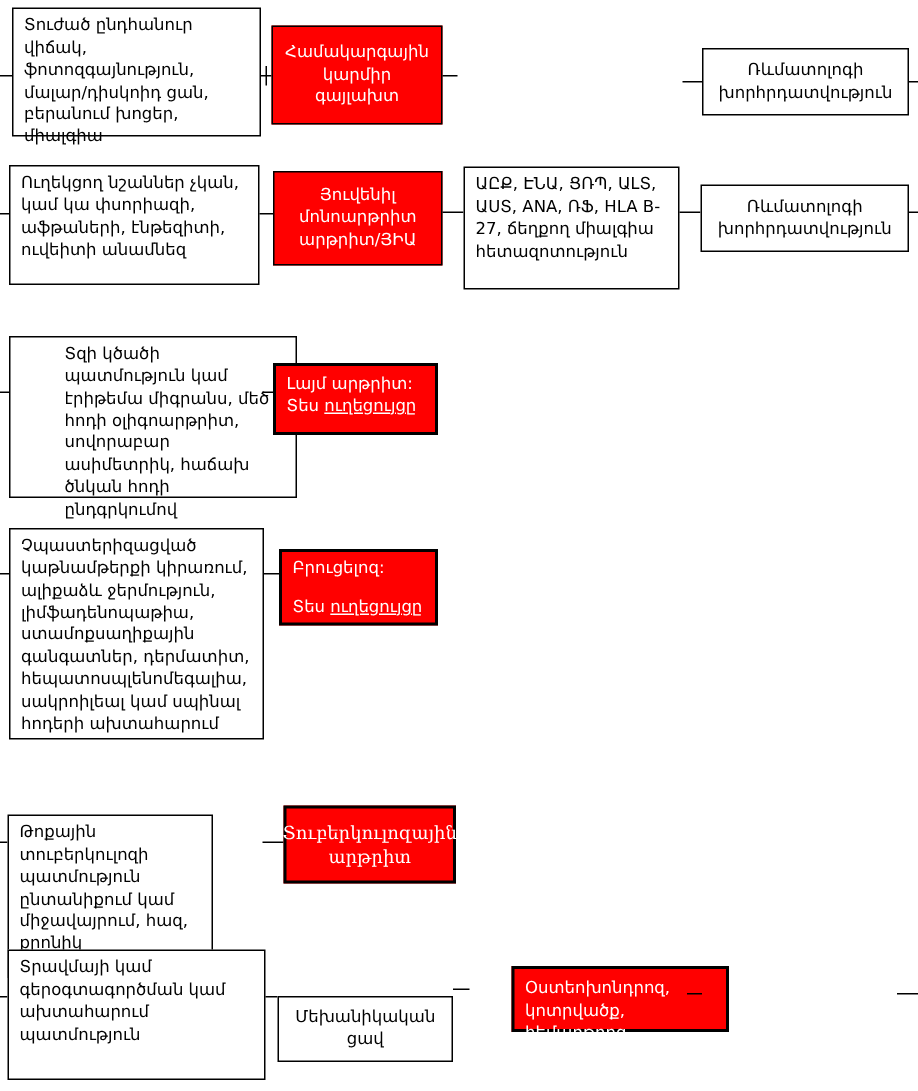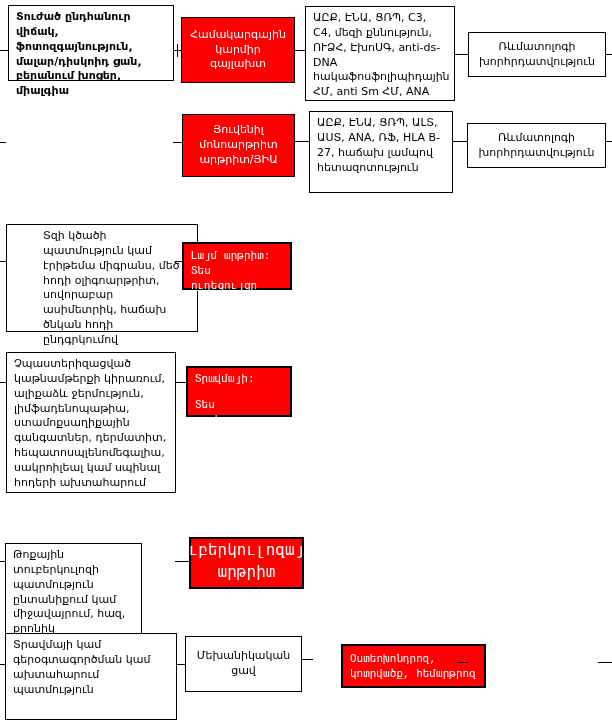--- a/index.html
+++ b/index.html
@@ -2,59 +2,59 @@
 <html><head>
 <meta charset="utf-8">
 <style>
   html,body{margin:0;padding:0;background:#fff;}
   .canvas{position:relative;width:612px;height:727px;background:#ffffff;
           font-family:"DejaVu Sans",sans-serif;color:#000;overflow:hidden;}
   .box{position:absolute;border:1px solid #000;background:#fff;font-size:11px;
        line-height:1.35;box-sizing:border-box;padding:4px 7px;}
   .center{display:flex;align-items:center;justify-content:center;text-align:center;}
   .red{background:#ff0000;color:#fff;border-width:1px;}
-  .red.thick{border-width:2px;font-family:Liberation Mono, monospace;}
+  .red.thick{border-width:2px;}
   .hline{position:absolute;height:1px;background:#000;}
   .vline{position:absolute;width:1px;background:#000;}
   .serif{font-family:"DejaVu Serif",serif;}
   .link{text-decoration:underline;}
   .gap-top{display:block;margin-top:11px;}
 </style>
 </head>
 <body>
 
 <div class="canvas">
 
   <div class="hline" style="left:0;top:50px;width:8px;"></div>
-  <div class="box" style="left:8px;top:5px;width:166px;height:76px;font-weight:bold;">
+  <div class="box" style="left:8px;top:5px;width:166px;height:86px;">
     <span>Տուժած ընդհանուր վիճակ, ֆոտոզգայնություն, մալար/դիսկոիդ ցան, բերանում խոցեր, միալգիա</span>
   </div>
   <div class="hline" style="left:174px;top:50px;width:7px;"></div>
   <div class="vline" style="left:177px;top:44px;height:13px;"></div>
   <div class="box red center" style="left:181px;top:17px;width:114px;height:66px;">
     <span>Համակարգային կարմիր գայլախտ</span>
   </div>
   <div class="hline" style="left:295px;top:50px;width:10px;"></div>
-  <div class="box" style="left:305px;top:6px;width:150px;height:95px;">
-    <span>ԱԸՔ, ԷՆԱ, ՑՌՊ, C3, C4, մեզի քննություն, ՈՒՁՀ, ԷխոՍԳ, anti-ds- DNA հակաֆոսֆոլիպիդային ՀՄ, anti Sm ՀՄ, ANA</span>
-  </div>
   <div class="hline" style="left:455px;top:54px;width:13px;"></div>
   <div class="box center" style="left:468px;top:32px;width:138px;height:45px;">
     <span>Ռևմատոլոգի խորհրդատվություն</span>
   </div>
   <div class="hline" style="left:606px;top:54px;width:6px;"></div>
 
   <div class="hline" style="left:0;top:142px;width:6px;"></div>
+  <div class="box" style="left:6px;top:110px;width:167px;height:80px;">
+    <span>Ուղեկցող նշաններ չկան, կամ կա փսորիազի, աֆթաների, էնթեզիտի, ուվեիտի անամնեզ</span>
+  </div>
   <div class="hline" style="left:173px;top:142px;width:9px;"></div>
   <div class="box red center" style="left:182px;top:114px;width:113px;height:63px;">
     <span>Յուվենիլ մոնոարթրիտ արթրիտ/ՅԻԱ</span>
   </div>
   <div class="hline" style="left:295px;top:141px;width:14px;"></div>
   <div class="box" style="left:309px;top:111px;width:144px;height:82px;">
-    <span>ԱԸՔ, ԷՆԱ, ՑՌՊ, ԱԼՏ, ԱՍՏ, ANA, ՌՖ, HLA B-27, հաճախ լամպով հետազոտություն</span>
+    <span>ԱԸՔ, ԷՆԱ, ՑՌՊ, ԱԼՏ, ԱՍՏ, ANA, ՌՖ, HLA B-27, ճեղքող միալգիա հետազոտություն</span>
   </div>
   <div class="hline" style="left:453px;top:141px;width:14px;"></div>
   <div class="box center" style="left:467px;top:123px;width:139px;height:45px;">
     <span>Ռևմատոլոգի խորհրդատվություն</span>
   </div>
   <div class="hline" style="left:606px;top:141px;width:6px;"></div>
 
   <div class="hline" style="left:0;top:261px;width:6px;"></div>
   <div class="box" style="left:6px;top:224px;width:192px;height:108px;padding-left:36px;">
     <span>Տզի կծածի պատմություն կամ էրիթեմա միգրանս, մեծ հոդի օլիգոարթրիտ, սովորաբար ասիմետրիկ, հաճախ ծնկան հոդի ընդգրկումով</span>
@@ -64,39 +64,39 @@
     <span>Լայմ արթրիտ:</span><br>
     <span>Տես </span><span class="link">ուղեցույցը</span>
   </div>
 
   <div class="hline" style="left:0;top:382px;width:6px;"></div>
   <div class="box" style="left:6px;top:352px;width:170px;height:141px;">
     <span>Չպաստերիզացված կաթնամթերքի կիրառում, ալիքաձև ջերմություն, լիմֆադենոպաթիա, ստամոքսաղիքային գանգատներ, դերմատիտ, հեպատոսպլենոմեգալիա, սակրոիլեալ կամ սպինալ հոդերի ախտահարում</span>
   </div>
   <div class="hline" style="left:176px;top:382px;width:10px;"></div>
   <div class="box red thick" style="left:186px;top:366px;width:106px;height:51px;padding-top:4px;">
-    <span>Տրավմայի:</span>
+    <span>Բրուցելոզ:</span>
     <span class="gap-top"><span>Տես </span><span class="link">ուղեցույցը</span></span>
   </div>
 
   <div class="hline" style="left:0;top:561px;width:5px;"></div>
   <div class="box" style="left:5px;top:511px;width:137px;height:109px;margin-top:32px;">
     <span>Թոքային տուբերկուլոզի պատմություն ընտանիքում կամ միջավայրում, հազ, քրոնիկ մոնոարթրիտ, հաճախ ծնկան հոդերի կամ դաստակի</span>
   </div>
   <div class="hline" style="left:175px;top:561px;width:14px;"></div>
-  <div class="box red thick center serif" style="left:189px;top:537px;width:115px;height:52px;font-size:16px;">
+  <div class="box red thick center serif" style="left:189px;top:537px;width:115px;height:52px;font-size:12px;">
     <span>Տուբերկուլոզային արթրիտ</span>
   </div>
 
   <div class="hline" style="left:0;top:664px;width:5px;"></div>
   <div class="box" style="left:5px;top:633px;width:172px;height:87px;">
     <span>Տրավմայի կամ գերօգտագործման կամ ախտահարում պատմություն</span>
   </div>
   <div class="hline" style="left:177px;top:664px;width:8px;"></div>
-  <div class="box center" style="left:185px;top:636px;width:117px;height:56px;">
+  <div class="box center" style="left:185px;top:664px;width:117px;height:44px;">
     <span>Մեխանիկական ցավ</span>
   </div>
   <div class="hline" style="left:302px;top:659px;width:11px;"></div>
   <div class="box red thick" style="left:313px;top:644px;width:145px;height:44px;padding-top:6px;margin-left:28px;">
     <span>Օստեոխոնդրոզ, կոտրվածք, հեմարթրոզ</span>
   </div>
   <div class="hline" style="left:458px;top:662px;width:10px;"></div>
   <div class="hline" style="left:598px;top:662px;width:14px;"></div>
 
 </div>

